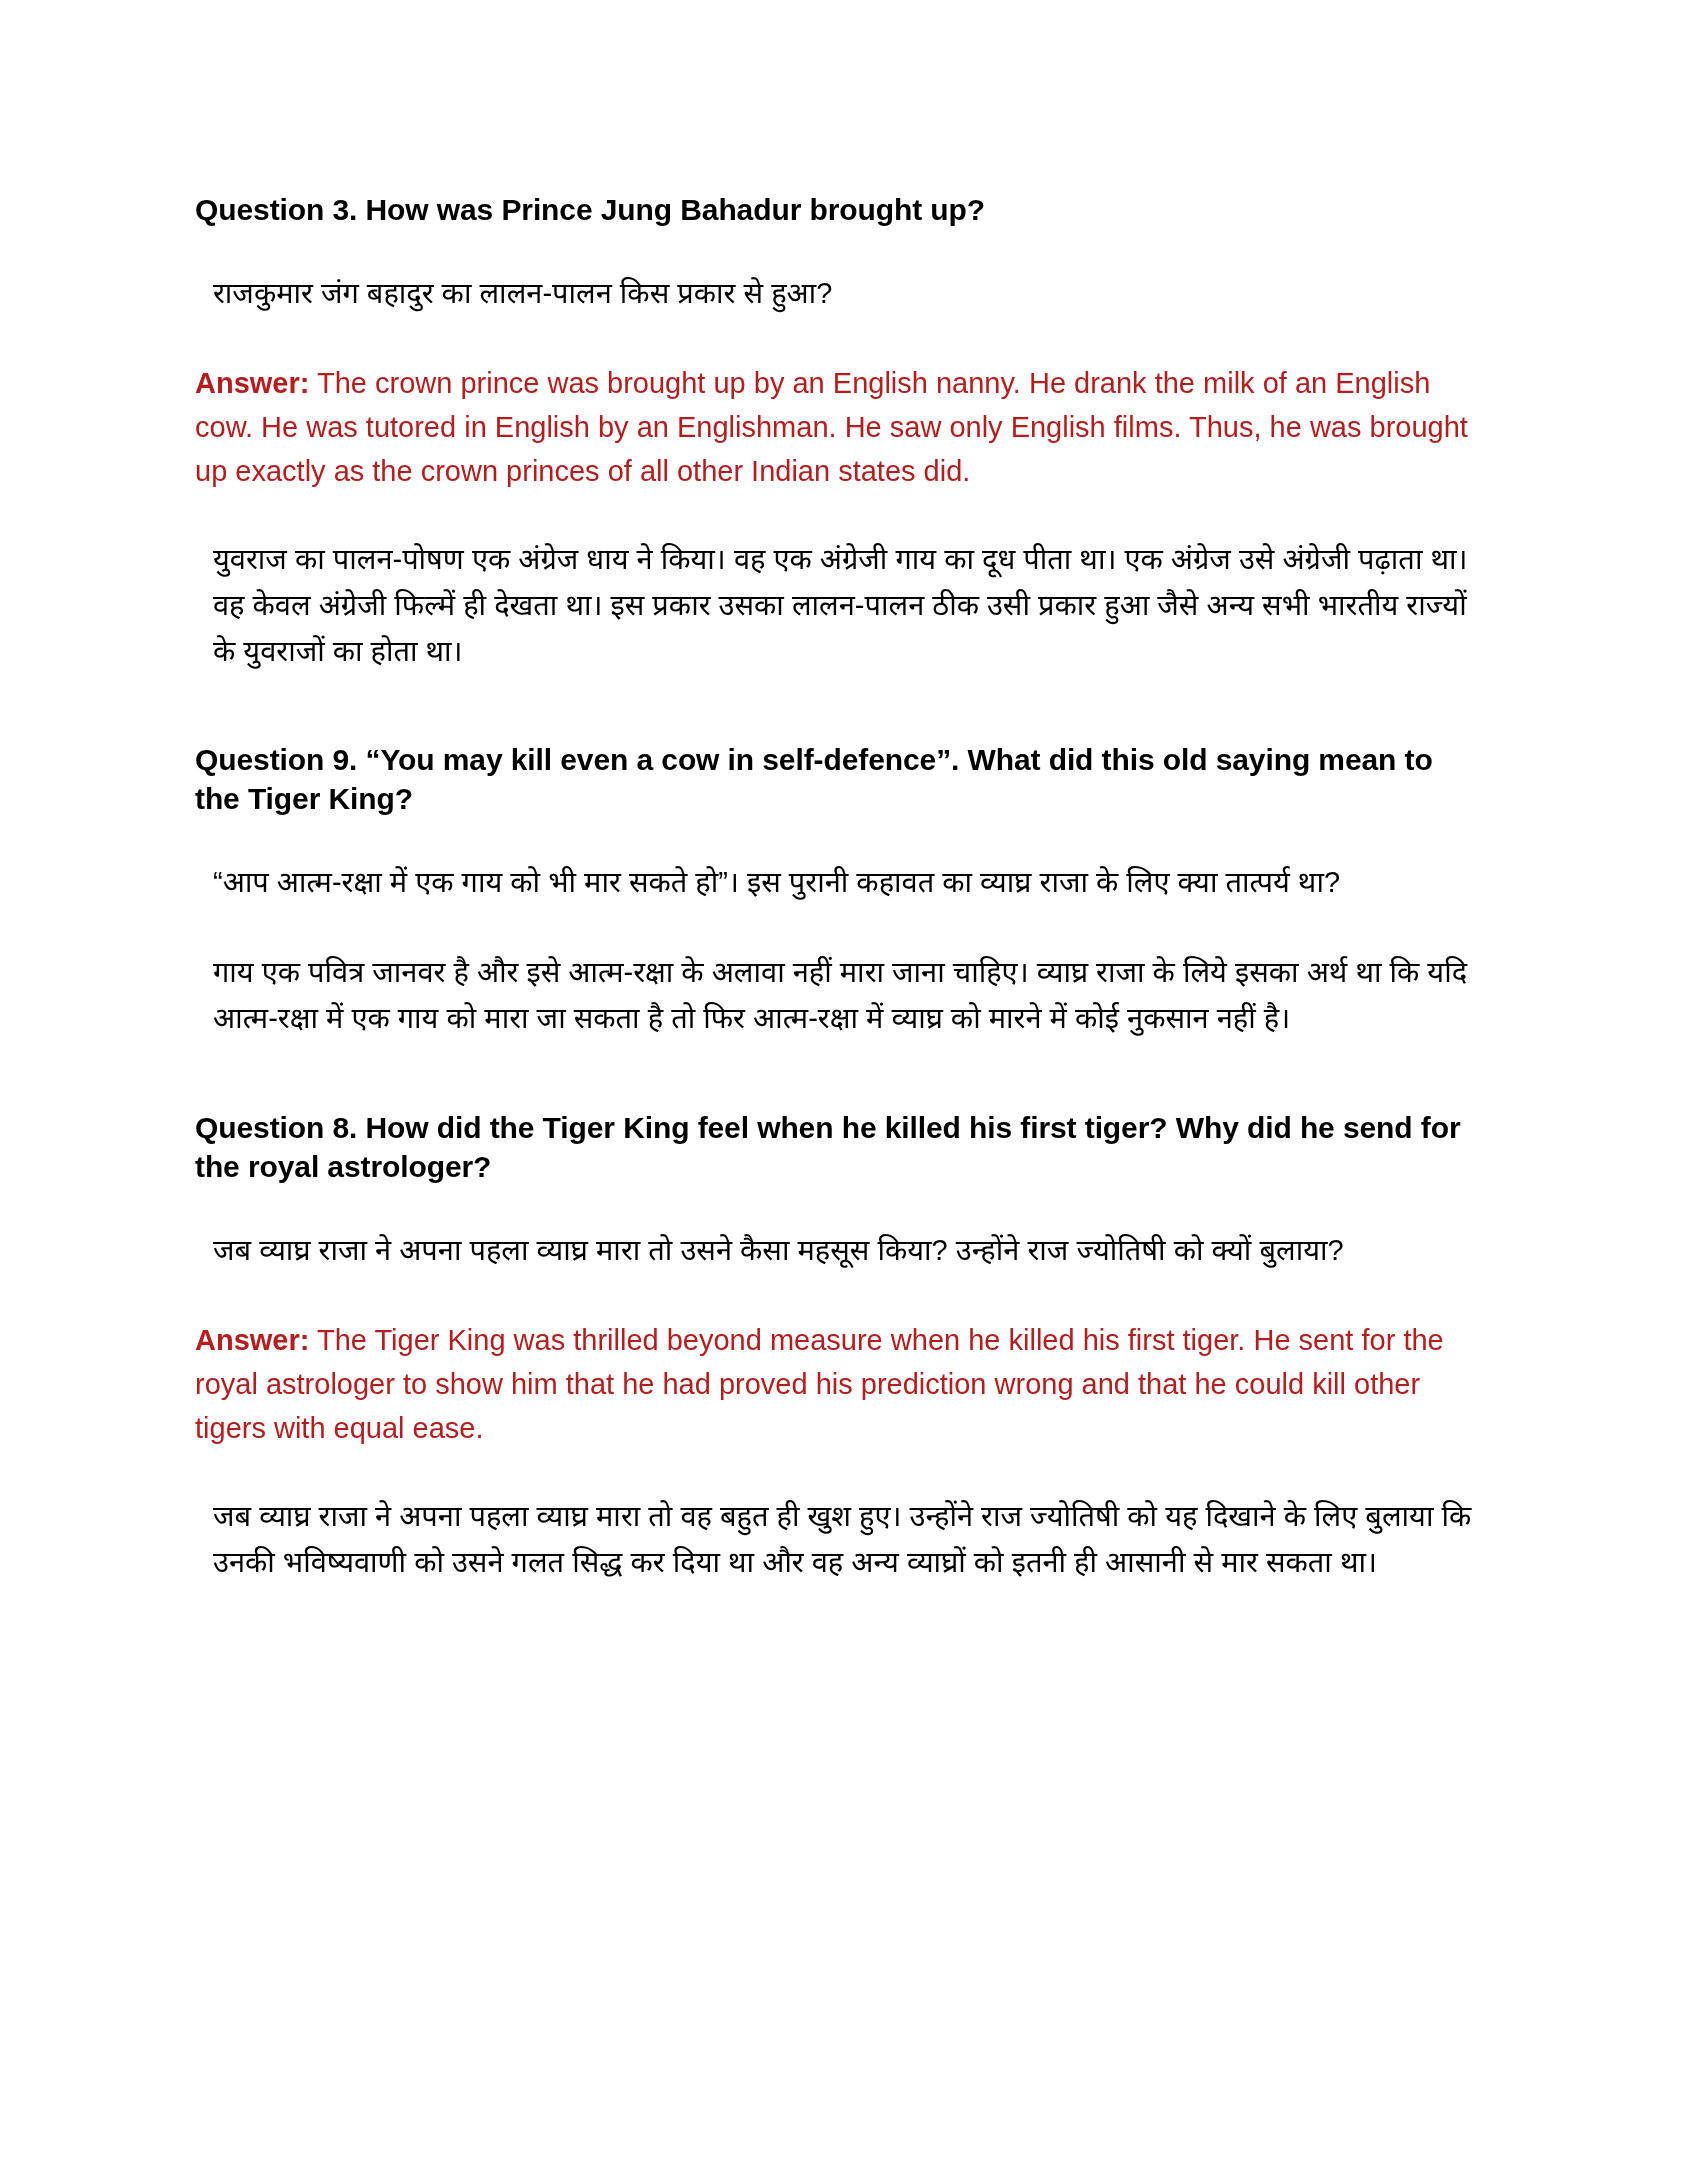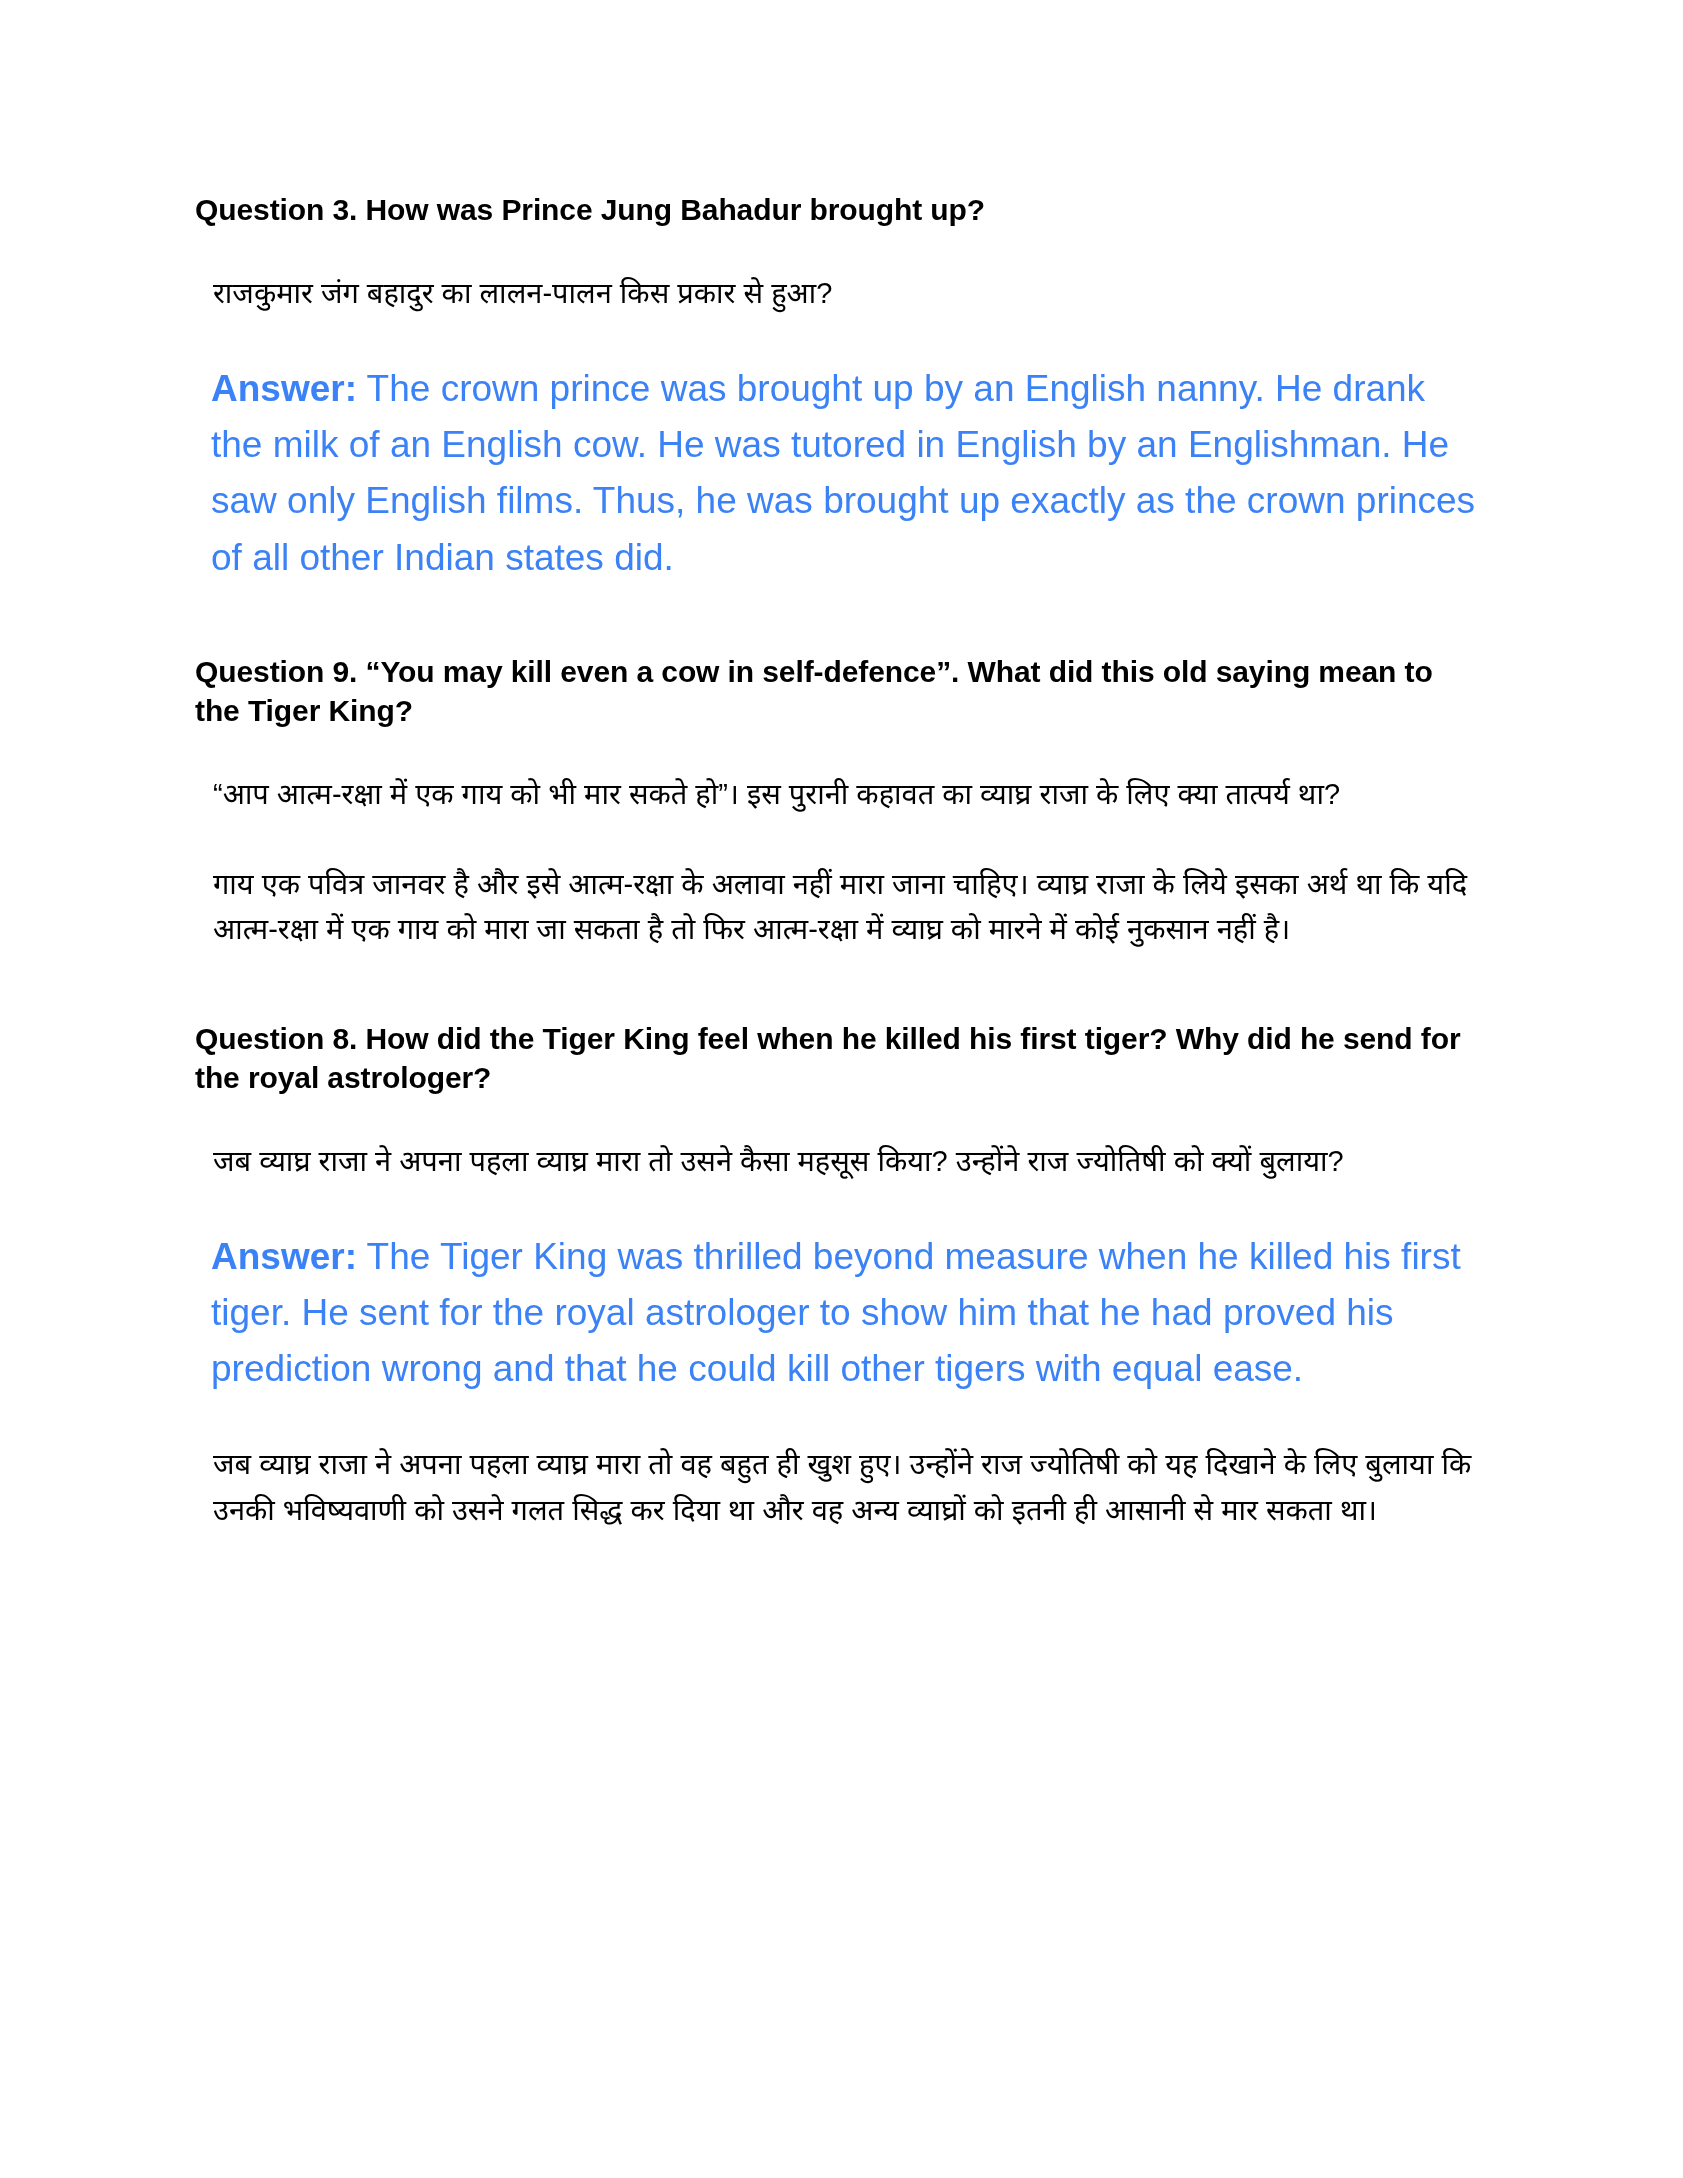--- a/index.html
+++ b/index.html
@@ -42,24 +42,24 @@
     font-size: 29px;
     line-height: 1.58;
     color: #000000;
     margin: 0 0 44px 18px;
   }
 
   
   .answer {
     font-family: "Liberation Sans", "DejaVu Sans", sans-serif;
     font-weight: normal;
-    font-size: 37px;
+    font-size: 29px;
     line-height: 1.52;
-    color: #3b82f6;
-    margin: 0 0 44px 16px;
+    color: #b91c1c;
+    margin: 0 0 44px 0;
   }
 
   .answer .lbl {
     font-weight: bold;
   }
 
   
   .qblock {
     margin-bottom: 20px;
   }
@@ -84,20 +84,21 @@
 
     <section class="qblock">
       <h2 class="qheading">Question 3. How was Prince Jung Bahadur brought up?</h2>
 
       <p class="hindi">राजकुमार जंग बहादुर का लालन-पालन किस प्रकार से हुआ?</p>
 
       <p class="answer">
         <span class="lbl">Answer:</span><span> The crown prince was brought up by an English nanny. He drank the milk of an English cow. He was tutored in English by an Englishman. He saw only English films. Thus, he was brought up exactly as the crown princes of all other Indian states did.</span>
       </p>
 
+      <p class="hindi">युवराज का पालन-पोषण एक अंग्रेज धाय ने किया। वह एक अंग्रेजी गाय का दूध पीता था। एक अंग्रेज उसे अंग्रेजी पढ़ाता था। वह केवल अंग्रेजी फिल्में ही देखता था। इस प्रकार उसका लालन-पालन ठीक उसी प्रकार हुआ जैसे अन्य सभी भारतीय राज्यों के युवराजों का होता था।</p>
     </section>
 
     <div class="spacer-after-block"></div>
 
     <section class="qblock">
       <h2 class="qheading">Question 9. “You may kill even a cow in self-defence”. What did this old saying mean to the Tiger King?</h2>
 
       <p class="hindi">“आप आत्म-रक्षा में एक गाय को भी मार सकते हो”। इस पुरानी कहावत का व्याघ्र राजा के लिए क्या तात्पर्य था?</p>
 
 

